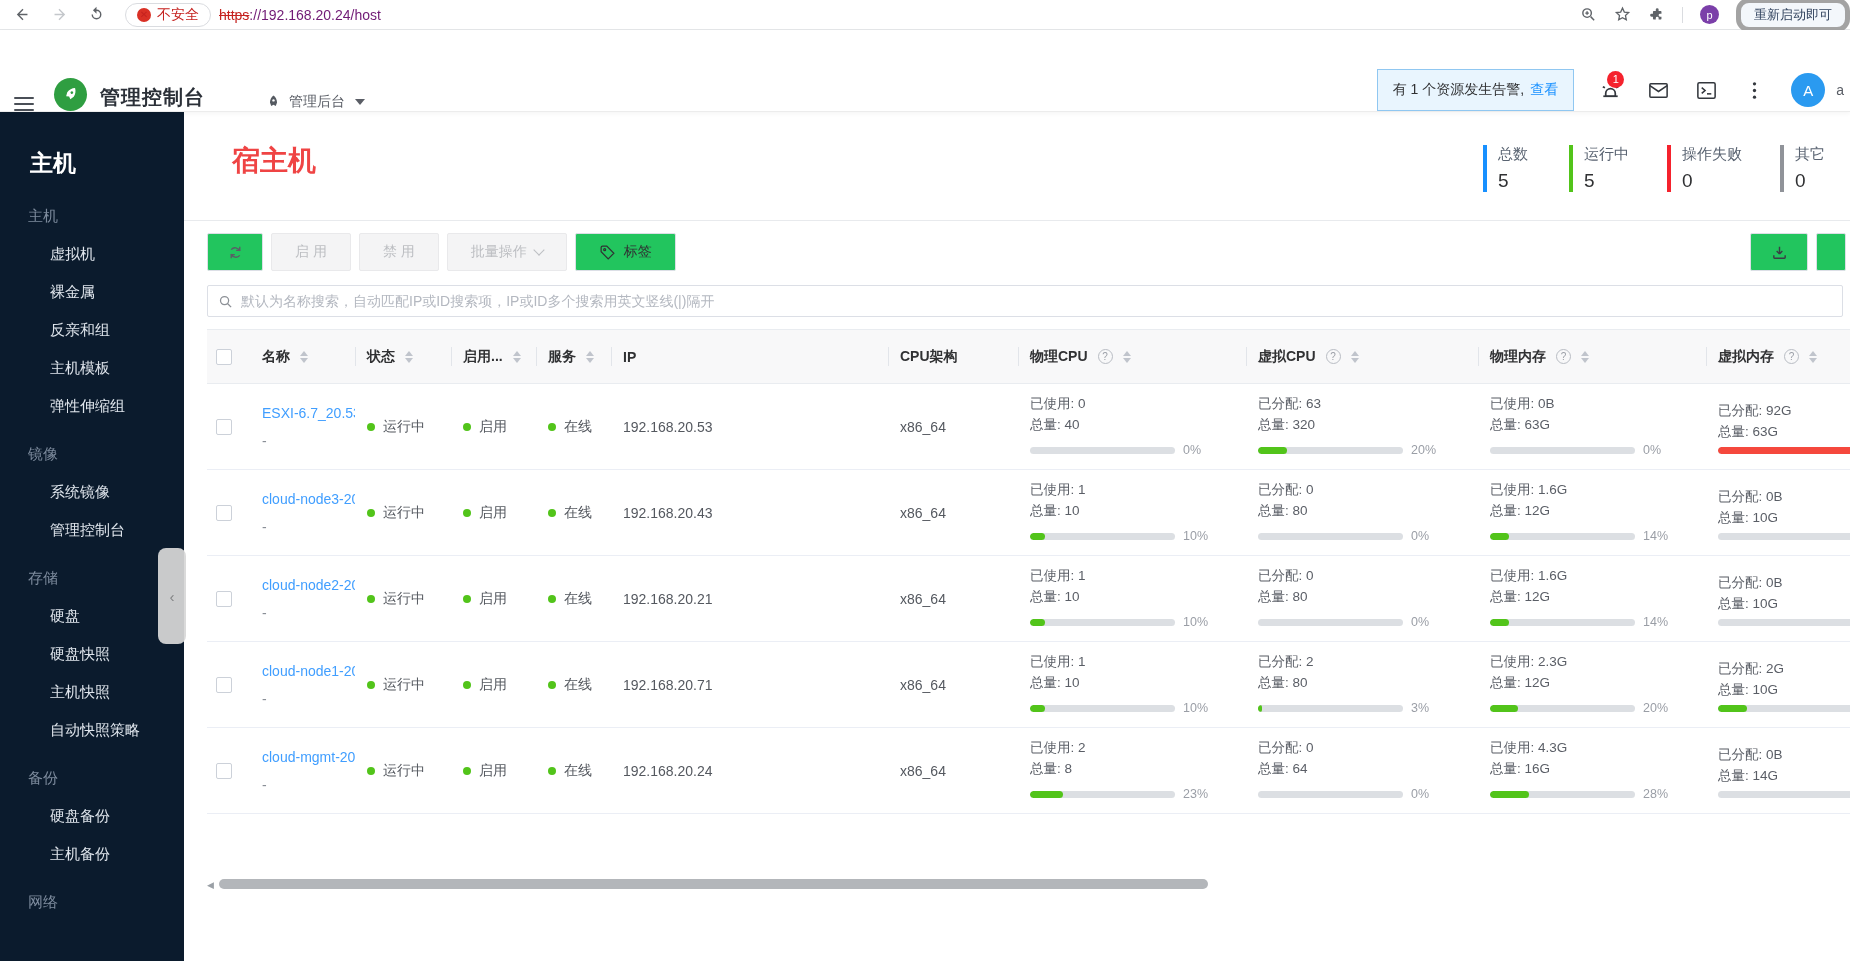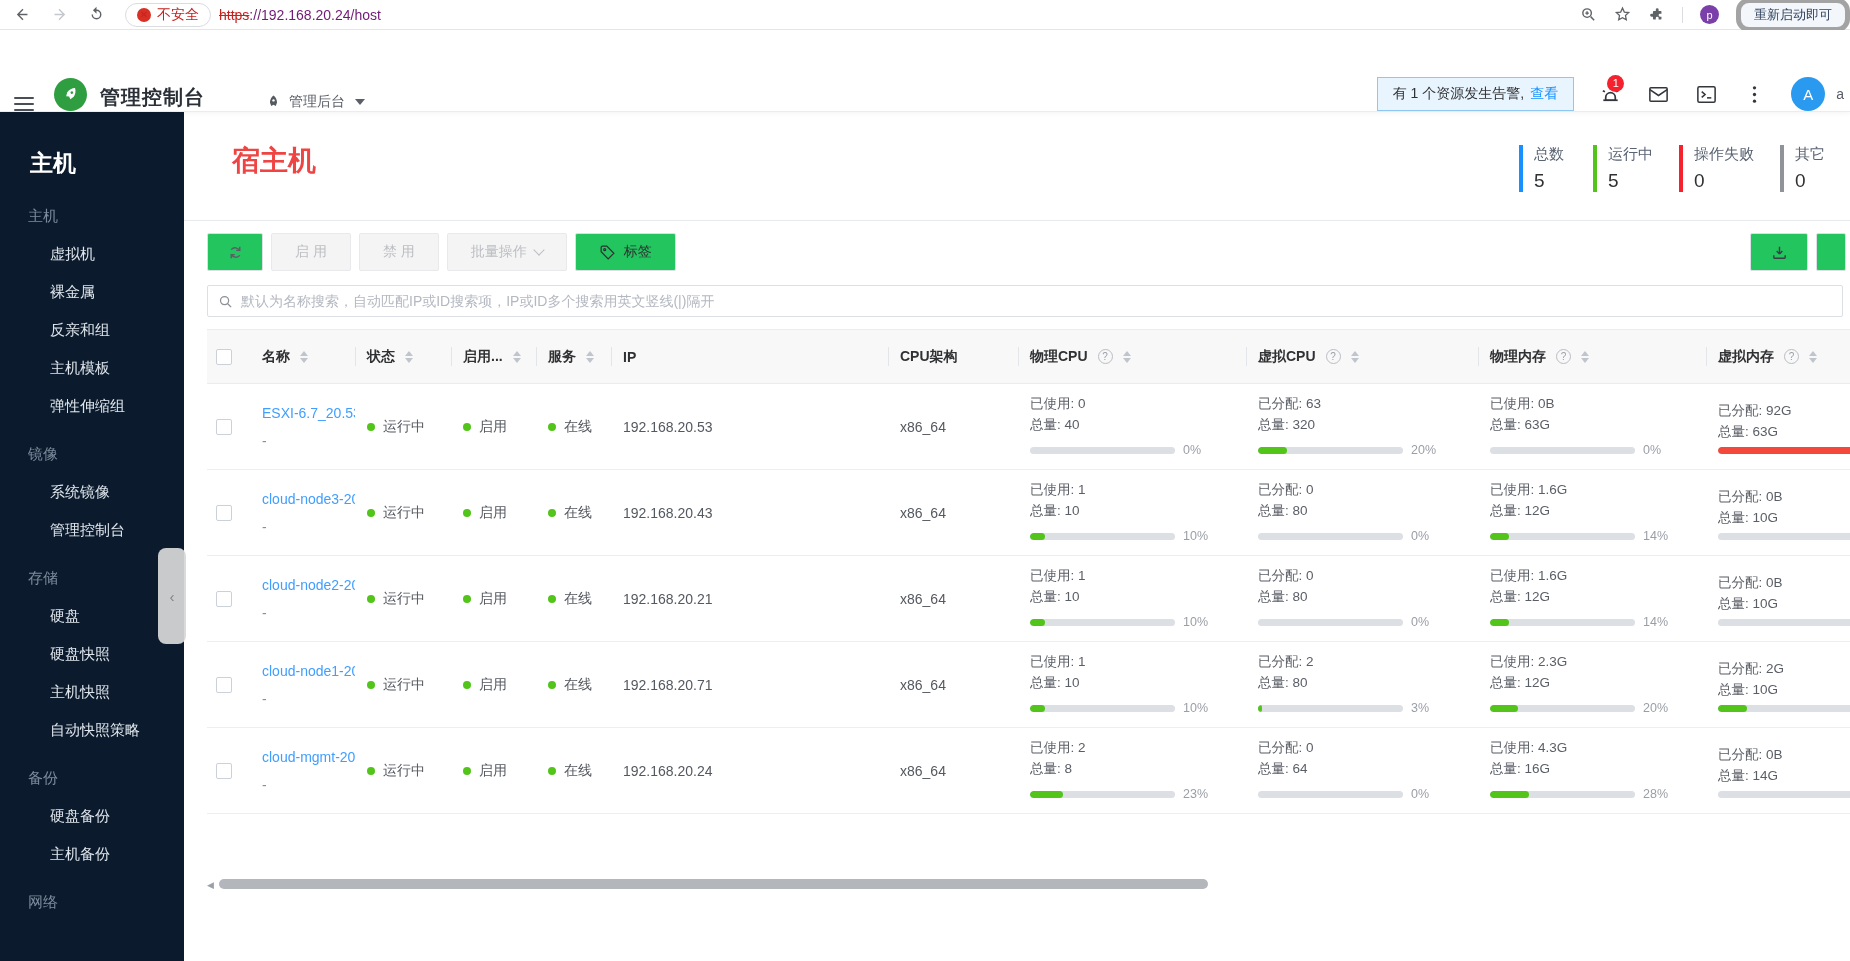--- a/index.html
+++ b/index.html
@@ -36,21 +36,21 @@
   .burger i{ height:2px; background:#4a4f57; border-radius:1px; }
   .logo{ width:33px; height:33px; border-radius:50%; background:#2f9e41; margin-left:20px;
     display:flex; align-items:center; justify-content:center; }
   .logo svg{ width:19px; height:19px; color:#fff; transform:rotate(35deg); }
   .app-title{ font-size:20px; font-weight:700; color:#2b3038; margin-left:13px; letter-spacing:1px; }
   .env{ display:flex; align-items:center; gap:7px; margin-left:60px; color:#5a5e66; font-size:14px; cursor:pointer; }
   .env svg{ width:17px; height:17px; color:#555a61; }
   .caret{ width:0; height:0; border-left:5px solid transparent; border-right:5px solid transparent;
     border-top:6px solid #5a5e66; margin-left:3px; }
   .hdr-right{ margin-left:auto; display:flex; align-items:center; gap:25px; }
-  .banner{ height:34px; display:flex; align-items:center; background:#e9f5fe; border:1px solid #90c7f1;
+  .banner{ height:42px; display:flex; align-items:center; background:#e9f5fe; border:1px solid #90c7f1;
     padding:4px 15px; font-size:14px; color:#303133; }
   .banner a{ color:#1890ff; text-decoration:none; margin-left:6px; cursor:pointer; }
   .hdr-ic{ width:23px; height:23px; color:#33373d; position:relative; cursor:pointer; flex:none; }
   .badge{ position:absolute; top:-8px; right:-10px; min-width:17px; height:17px; border-radius:9px;
     background:#f5222d; color:#fff; font-size:11px; display:flex; align-items:center; justify-content:center;
     padding:0 4px; }
   .avatar{ width:34px; height:34px; border-radius:50%; background:#2a9af0; color:#fff; font-size:15px;
     display:flex; align-items:center; justify-content:center; cursor:pointer; }
   .uname{ color:#5a5e66; font-size:14px; margin-left:-14px; }
 
@@ -62,21 +62,21 @@
   .nav-item{ height:38px; line-height:38px; padding-left:50px; font-size:15px; color:#dfe5ec; cursor:pointer; white-space:nowrap; }
   .collapse-tab{ position:absolute; left:158px; top:548px; width:28px; height:96px; background:#d8d8d8;
     opacity:.93; border-radius:8px; z-index:4; display:flex; align-items:center; justify-content:center;
     color:#8c8c8c; font-size:15px; cursor:pointer; }
 
   .main{ flex:1; min-width:0; position:relative; background:#fff; }
 
   
   .page-head{ display:flex; justify-content:space-between; align-items:flex-start; padding:32px 22px 0 48px; }
   .page-title{ font-size:28px; font-weight:700; color:#ef4444; line-height:34px; }
-  .stats{ display:flex; gap:26px; padding-top:1px; }
+  .stats{ display:flex; gap:38px; padding-top:1px; }
   .stat{ border-left:4px solid #ccc; padding-left:11px; min-width:48px; }
   .stat .lbl{ font-size:15px; color:#5a6472; line-height:18px; white-space:nowrap; }
   .stat .val{ font-size:19px; color:#303133; margin-top:7px; }
   .rule{ height:1px; background:#e8eaed; margin-top:28px; }
 
   
   .toolbar{ display:flex; align-items:center; gap:8px; margin:12px 22px 0 23px; }
   .btn{ height:38px; border:1px solid #dcdfe6; background:#22c55e; border-radius:2px; font-size:14px;
     color:#303133; display:flex; align-items:center; justify-content:center; padding:0 23px; gap:8px;
     cursor:pointer; white-space:nowrap; }

